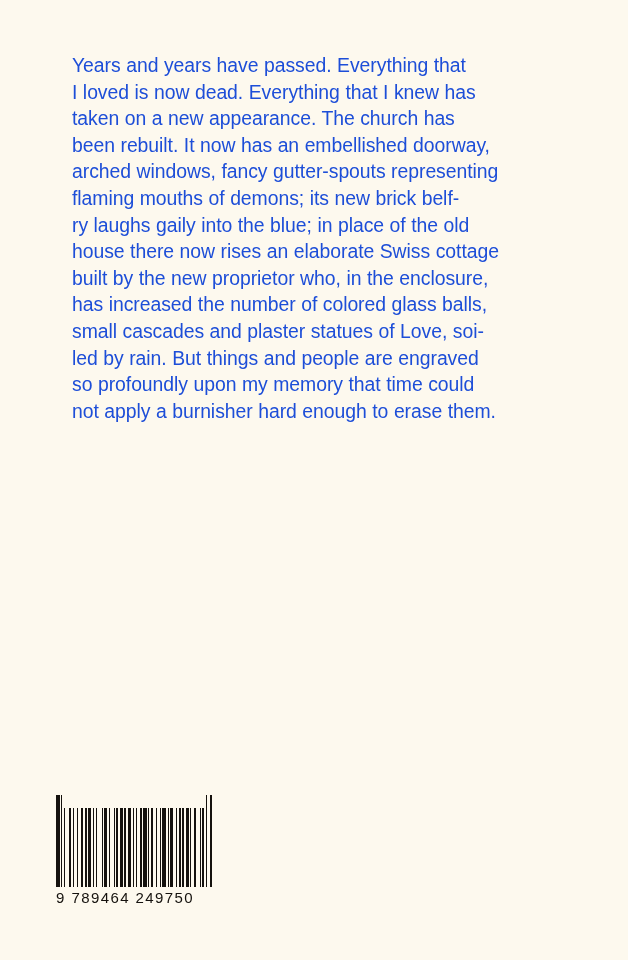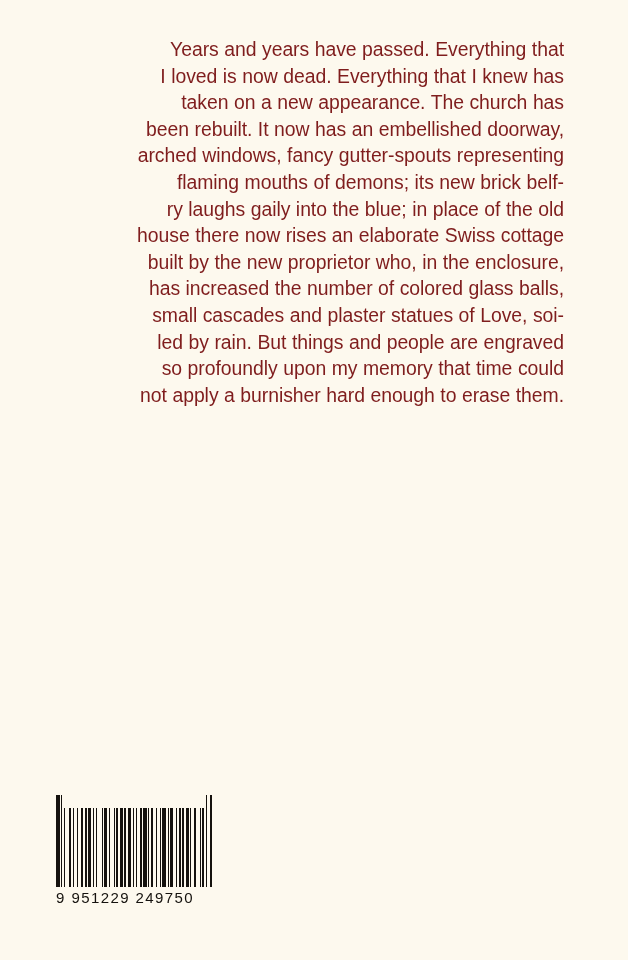--- a/index.html
+++ b/index.html
@@ -18,30 +18,29 @@
   .page {
     position: absolute;
     inset: 0;
     background: #fdf9ee;
   }
 
   
   .blurb {
     position: absolute;
     left: 72px;
-    top: 36px;
+    top: 52px;
     width: 492px;
     font-family: "Liberation Sans", sans-serif;
     font-size: 19.4px;
     line-height: 26.6px;
-    color: #7f1d1d;
+    color: #1d4ed8;
     letter-spacing: -0.05px;
     white-space: pre-wrap;
     word-spacing: 0.2px;
-    text-align: right;
   }
 
   
   .bottom {
     position: absolute;
     left: 0;
     right: 0;
     bottom: 0;
     height: 230px;
   }
@@ -207,21 +206,21 @@
           <div class="bar space short" style="width: 1.45px;"></div>
           <div class="bar short" style="width: 2.9px;"></div>
           <div class="bar space short" style="width: 1.45px;"></div>
           <div class="bar" style="width: 1.45px;"></div>
           <div class="bar space" style="width: 4.35px;"></div>
           <div class="bar" style="width: 1.45px;"></div>
           <div class="bar space" style="width: 2.9px;"></div>
         </div>
       <div class="barcode-number">
         <span class="lead">9</span>
-        <span class="digits">951229 249750</span>
+        <span class="digits">789464 249750</span>
       </div>
     </div>
 
     <div class="publisher">
     </div>
 
   </div>
 </div>
 
 </body></html>

